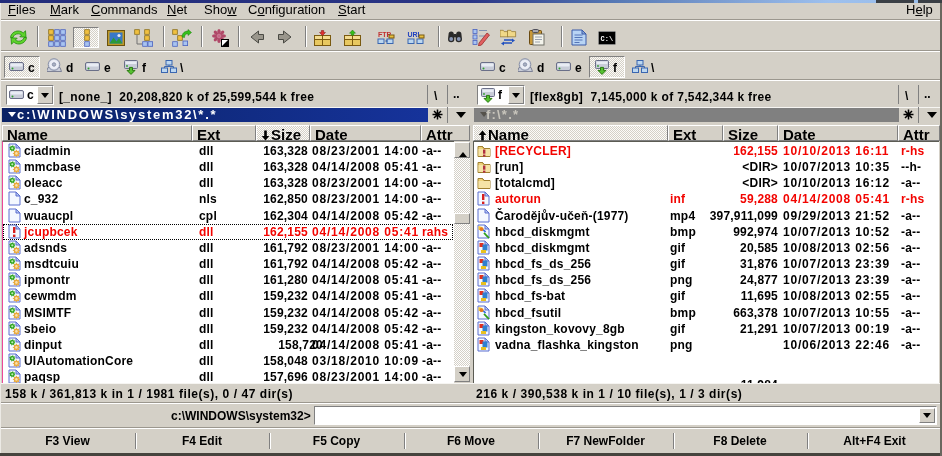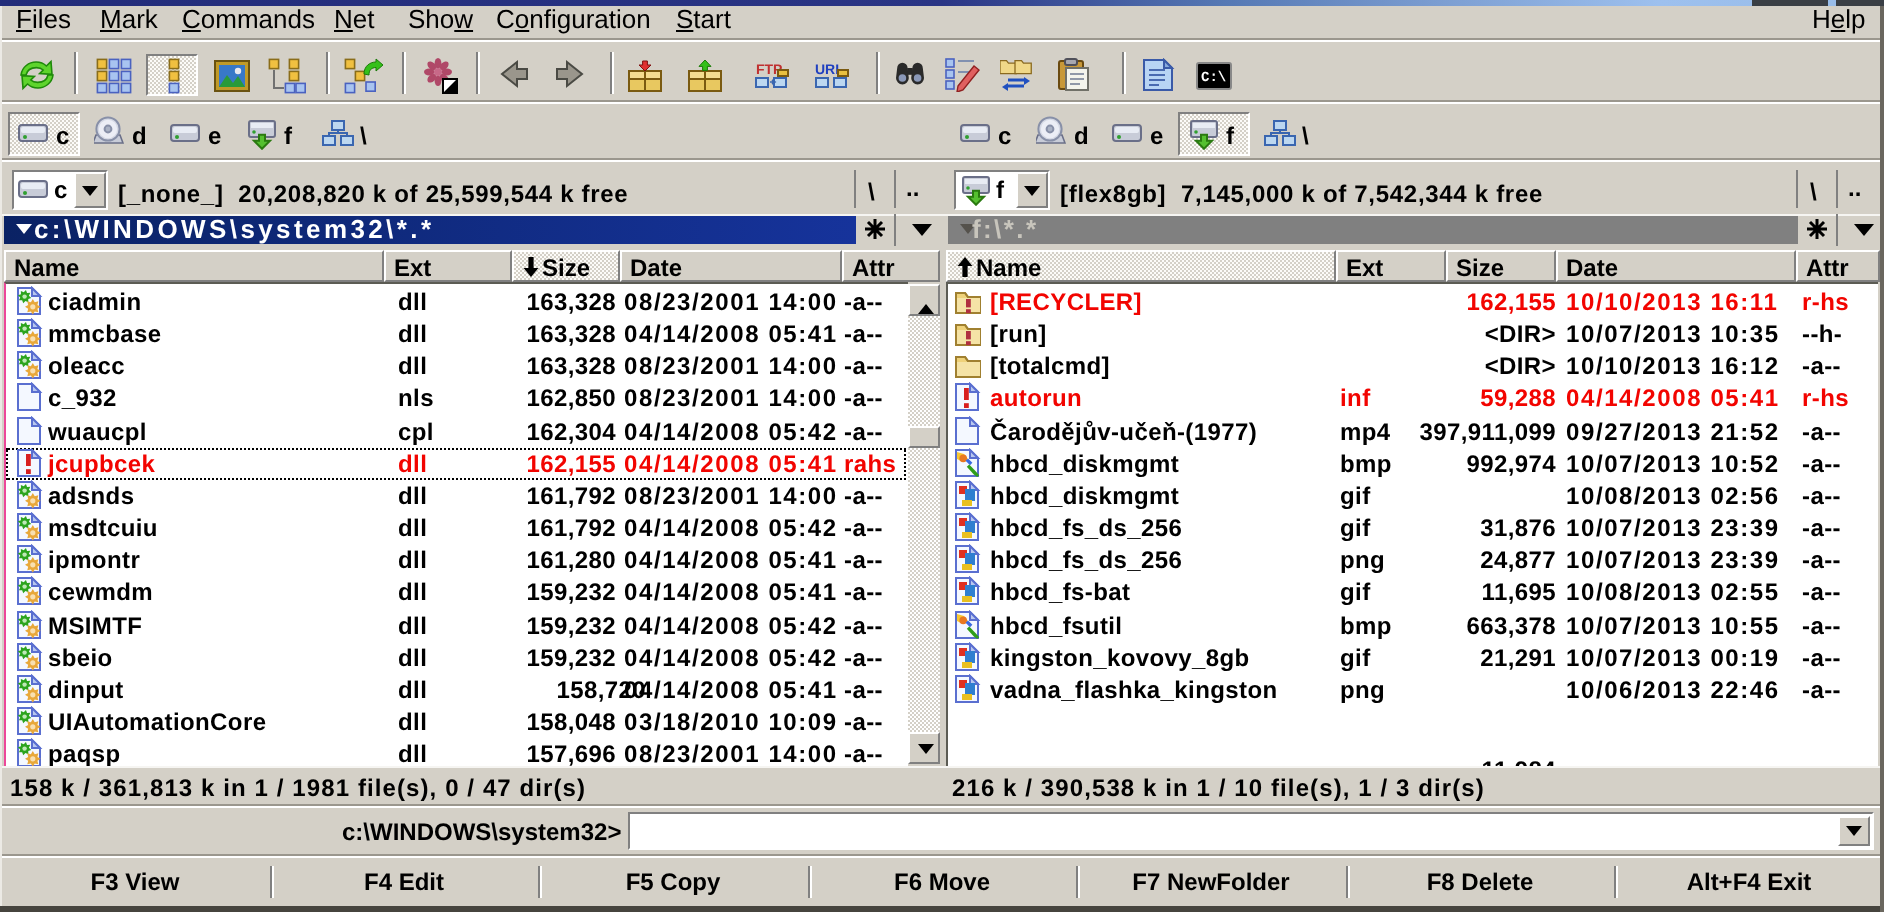--- a/index.html
+++ b/index.html
@@ -15,21 +15,21 @@
 #menubar{left:0;top:3px;width:942px;height:19px;font-size:13px}
 #menubar span{position:absolute;top:0;line-height:14px}
 
 .ticon{position:absolute;top:27px}
 
 .dletter{font-size:12px;font-weight:bold}
 
 #pathL{left:2px;top:108px;width:426px;height:14px;background:linear-gradient(to right,#0a2264,#16339b);color:#fff}
 #pathR{left:474px;top:108px;width:425px;height:14px;background:#808080;color:#c8c5bc}
 
-.hseg{position:absolute;top:125px;height:16px;border-top:1px solid #fff;border-left:1px solid #fff;border-right:1px solid #808080;border-bottom:1px solid #808080;font-size:12px;font-weight:bold;line-height:17px;padding-left:4px;color:#000}
+.hseg{position:absolute;top:125px;height:16px;border-top:1px solid #fff;border-left:1px solid #fff;border-right:1px solid #808080;border-bottom:1px solid #808080;font-size:15px;font-weight:bold;line-height:17px;padding-left:4px;color:#000}
 
 #listL{left:2px;top:141px;width:452px;height:242px;overflow:hidden;background:#fff;border-left:1px solid #ec4899;border-top:1px solid #5c5c54}
 #listR{left:473px;top:141px;width:466px;height:242px;overflow:hidden;background:#fff;border-left:1px solid #5c5c54;border-top:1px solid #5c5c54}
 .row{position:absolute;left:0;width:100%;height:17px;font-size:12px;font-weight:bold;white-space:nowrap;letter-spacing:0.2px}
 .row span{position:absolute;top:1px;line-height:15px}
 .ric{position:absolute;left:3px;top:0px;width:14px;height:16px}
 .cname{left:21px}
 .cext{left:196px}
 .csize{right:148px;text-align:right}
 .cdate{left:309px;letter-spacing:0.8px}
@@ -600,21 +600,21 @@
       <span class="cattr">r-hs</span>
     </div>
     <div class="row" style="top:66px;">
       <svg class="ric" width="14" height="16" viewBox="0 0 14 16">
         <path d="M1 1 h7 l4 4 v9 h-11 z" fill="#f4f8ff" stroke="#5a6fd0" stroke-width="1"></path>
         <path d="M8 1 l4 4 h-4 z" fill="#b9c8ef" stroke="#5a6fd0" stroke-width="1"></path>
       </svg>
       <span class="cname">Čarodějův-učeň-(1977)</span>
       <span class="cext">mp4</span>
       <span class="csize" style="left:0;width:304px;">397,911,099</span>
-      <span class="cdate">09/27/2013 21:52</span>
+      <span class="cdate">09/29/2013 21:52</span>
       <span class="cattr">-a--</span>
     </div>
     <div class="row" style="top:82px;">
       <svg class="ric" width="14" height="16" viewBox="0 0 14 16">
         <path d="M1 1 h7 l4 4 v9 h-11 z" fill="#f4f8ff" stroke="#5a6fd0" stroke-width="1"></path>
         <path d="M8 1 l4 4 h-4 z" fill="#b9c8ef" stroke="#5a6fd0" stroke-width="1"></path>
         <path d="M1.5 2 l3.5 1 2 2.5 -2.5 1.5 -3 -1.5 z" fill="#f8c830"></path>
         <circle cx="4.6" cy="5.2" r="1.9" fill="#e87820"></circle>
         <path d="M5.8 6.4 l2.2 2.2 1.2 -1.2 -2.2 -2.2 z" fill="#3a6ae0"></path>
         <path d="M7.6 8.2 l3.6 3.8 1.4 1.6 -1 0.9 -1.7 -1.3 -3.5 -3.8 z" fill="#2f9e1a"></path>
@@ -628,20 +628,21 @@
     <div class="row" style="top:98px;">
       <svg class="ric" width="14" height="16" viewBox="0 0 14 16">
         <path d="M1 1 h7 l4 4 v9 h-11 z" fill="#f4f8ff" stroke="#5a6fd0" stroke-width="1"></path>
         <path d="M8 1 l4 4 h-4 z" fill="#b9c8ef" stroke="#5a6fd0" stroke-width="1"></path>
         <rect x="2.5" y="3" width="4" height="4" fill="#e03020"></rect>
         <path d="M5.5 4.5 h5 v6 h-5 z" fill="#2f7fd0"></path>
         <rect x="4" y="10" width="5" height="3" fill="#e8c020"></rect>
       </svg>
       <span class="cname">hbcd_diskmgmt</span>
       <span class="cext">gif</span>
+      <span class="csize" style="left:0;width:304px;">20,585</span>
       <span class="cdate">10/08/2013 02:56</span>
       <span class="cattr">-a--</span>
     </div>
     <div class="row" style="top:114px;">
       <svg class="ric" width="14" height="16" viewBox="0 0 14 16">
         <path d="M1 1 h7 l4 4 v9 h-11 z" fill="#f4f8ff" stroke="#5a6fd0" stroke-width="1"></path>
         <path d="M8 1 l4 4 h-4 z" fill="#b9c8ef" stroke="#5a6fd0" stroke-width="1"></path>
         <rect x="2.5" y="3" width="4" height="4" fill="#e03020"></rect>
         <path d="M5.5 4.5 h5 v6 h-5 z" fill="#2f7fd0"></path>
         <rect x="4" y="10" width="5" height="3" fill="#e8c020"></rect>

